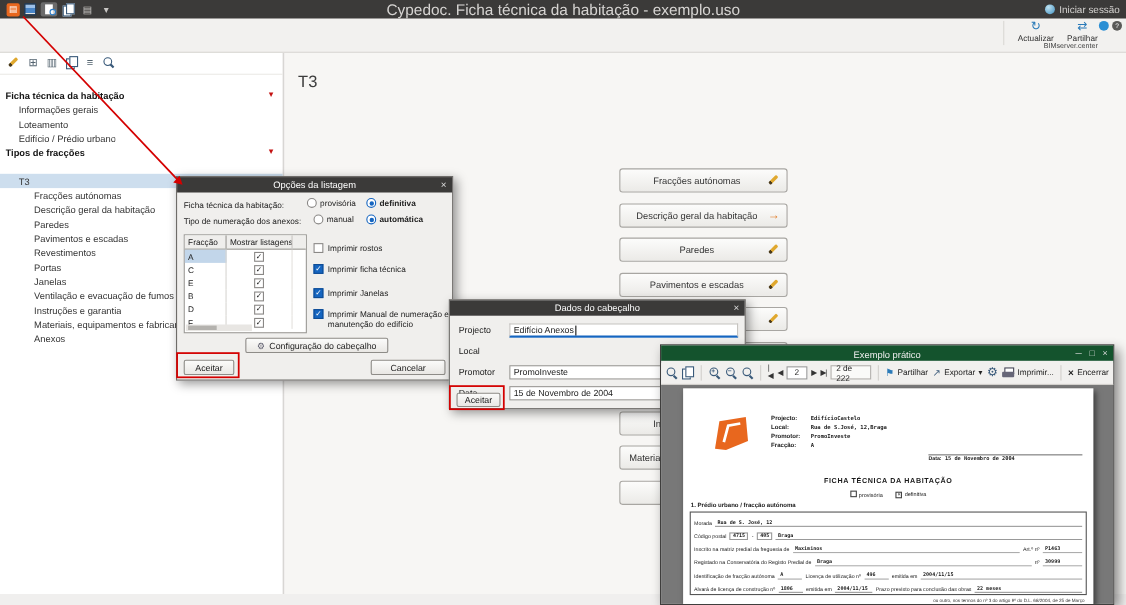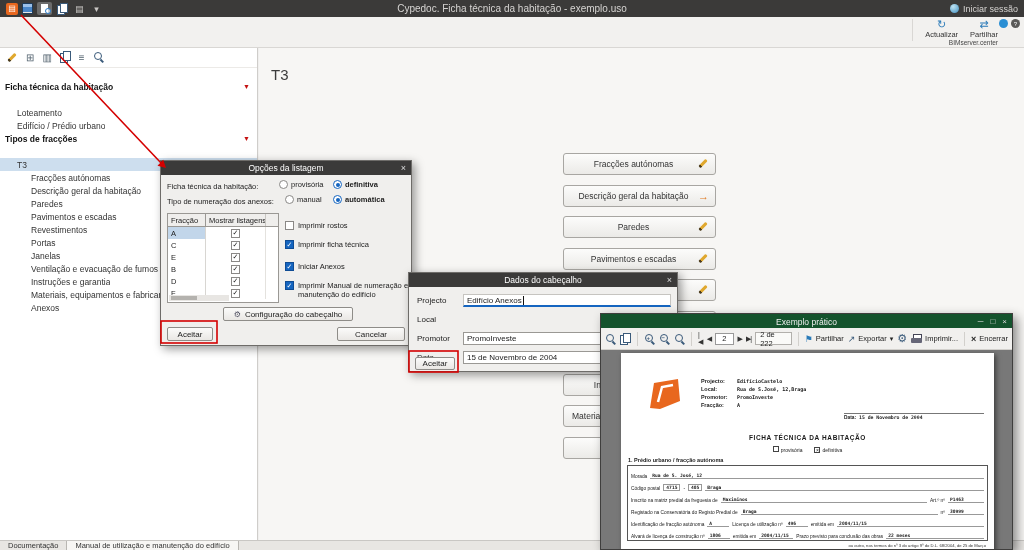--- a/index.html
+++ b/index.html
@@ -1,21 +1,21 @@
 <!DOCTYPE html>
 <html><head>
 <meta charset="utf-8">
 <style>
 *{margin:0;padding:0;box-sizing:border-box}
 body{width:1024px;height:550px;overflow:hidden;font-family:"Liberation Sans",sans-serif;background:#888}
 #app{position:relative;width:1024px;height:550px;background:#f0efee;font-size:9px;color:#222;overflow:hidden}
 
 
 #titlebar{position:absolute;top:0;left:0;right:0;height:17px;background:#3b3a39;display:flex;align-items:center;padding:0 6px;gap:4px;z-index:4}
-#tb-title{position:absolute;left:0;right:0;text-align:center;color:#d6d4d2;font-size:10px}
+#tb-title{position:absolute;left:0;right:0;text-align:center;color:#d6d4d2;font-size:14px}
 .tbi{width:13px;height:13px;display:flex;align-items:center;justify-content:center;font-size:9px;color:#c9c7c5;position:relative;z-index:1;cursor:pointer}
 .tbi.app{background:#e8671e;color:#fff;border-radius:2px;font-size:8px;width:12px;height:12px}
 .tbi.save{background:linear-gradient(#9cc0e8 0 3px,#4a86c8 3px 8px,#e8e6e2 8px);border:1px solid #1e3c5c;border-radius:1px;width:11px;height:11px}
 .tbi.prev{background:#6b6b6b;border-radius:2px;width:15px}
 .tbi.prev .pg{width:7px;height:9px;background:#fff;display:block}
 .tbi.prev .mg{position:absolute;right:1px;bottom:1px;width:6px;height:6px;border:1.5px solid #2d7dc8;border-radius:50%;background:rgba(255,255,255,.7)}
 #tb-login{margin-left:auto;display:flex;align-items:center;gap:4px;color:#d6d4d2;z-index:1;cursor:pointer}
 .globe{width:9px;height:9px;border-radius:50%;background:radial-gradient(circle at 35% 30%,#bfe3f2,#3f8fc0)}
 
 
@@ -198,20 +198,23 @@
       <span class="ict">⊞</span>
       <span class="ict">▥</span>
       <span class="ict"><span class="ic-pages"></span></span>
       <span class="ict">≡</span>
       <span class="ict"><span class="ic-mag"></span></span>
     </div>
     <div class="trow lvl0" style="top:32px">
         <span class="tlabel">Ficha técnica da habitação</span>
         <span class="tmark">▼</span>
       </div>
+    <div class="trow lvl1" style="top:45px">
+        <span class="tlabel">Informações gerais</span>
+      </div>
     <div class="trow lvl1" style="top:58px">
         <span class="tlabel">Loteamento</span>
       </div>
     <div class="trow lvl0" style="top:84px">
         <span class="tlabel">Tipos de fracções</span>
         <span class="tmark">▼</span>
       </div>
     <div class="trow lvl1" style="top:71px">
         <span class="tlabel">Edifício / Prédio urbano</span>
       </div>
@@ -369,21 +372,21 @@
     <span class="ckrow" style="left:124px;top:60px;width:122px">
         <span class="cbx"></span>
         <span>Imprimir rostos</span>
       </span>
     <span class="ckrow" style="left:124px;top:79px;width:122px">
         <span class="cbx bchk">✓</span>
         <span>Imprimir ficha técnica</span>
       </span>
     <span class="ckrow" style="left:124px;top:101px;width:122px">
         <span class="cbx bchk">✓</span>
-        <span>Iniciar Anexos</span>
+        <span>Imprimir Janelas</span>
       </span>
     <span class="ckrow" style="left:124px;top:120px;width:124px">
         <span class="cbx bchk">✓</span>
         <span style="white-space:normal">Imprimir Manual de numeração e manutenção do edifício</span>
       </span>
 
     <div id="d1-cfg" class="btn">
         <span style="color:#556">⚙</span>
         <span>Configuração do cabeçalho</span>
       </div>
@@ -530,24 +533,20 @@
               <span>Prazo previsto para conclusão das obras</span>
               <span class="u grow">22 meses</span>
             </div>
         </div>
         <div id="d-note">ou outro, nos termos do nº 3 do artigo 9º do D.L. 68/2004, de 25 de Março</div>
 
       </div>
     </div>
   </div>
 
-  <div id="statusbar">
-    <span class="stab">Documentação</span>
-    <span class="stab active">Manual de utilização e manutenção do edifício</span>
-  </div>
 
   <svg id="ann" width="1024" height="550">
     <line x1="21" y1="15" x2="162" y2="164" stroke="#d40000" stroke-width="1.6"></line>
     <polygon points="166,168 157.5,165.8 163.2,159.8" fill="#d40000"></polygon>
     <rect x="161" y="321" width="56" height="22" fill="none" stroke="#d40000" stroke-width="1.6"></rect>
     <rect x="409" y="351" width="49" height="21" fill="none" stroke="#d40000" stroke-width="1.6"></rect>
   </svg>
 
 </div>
 

